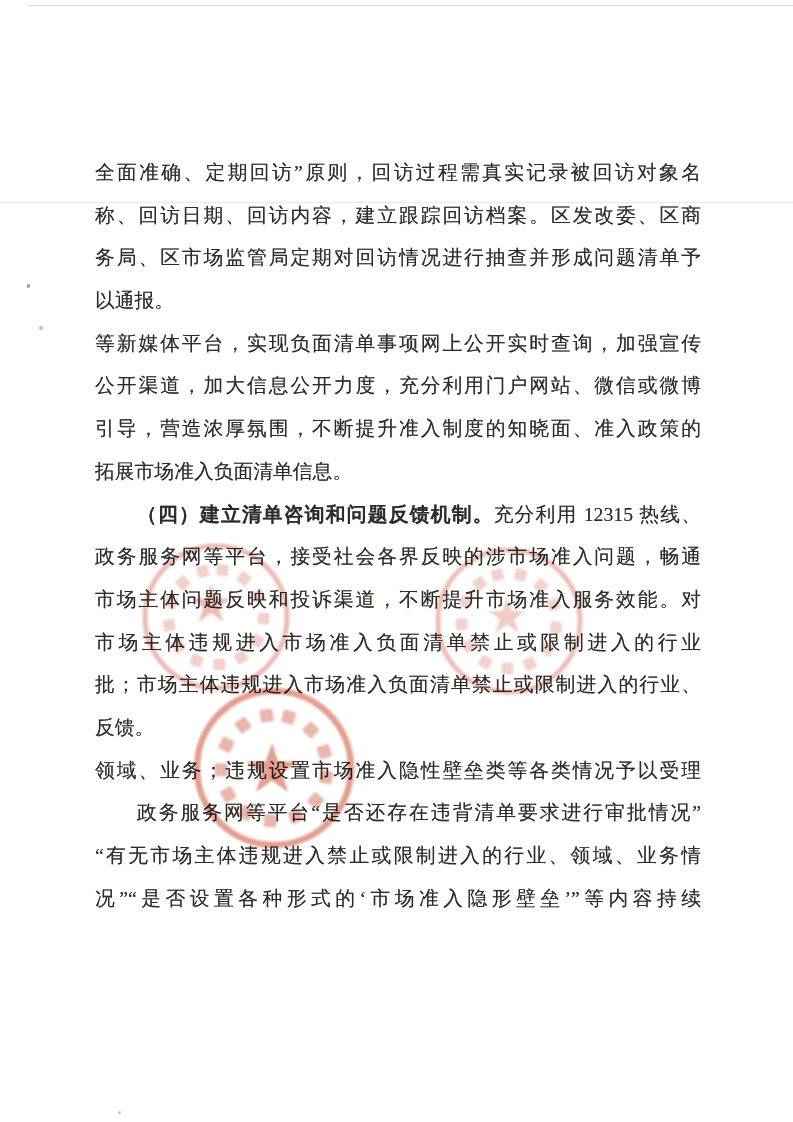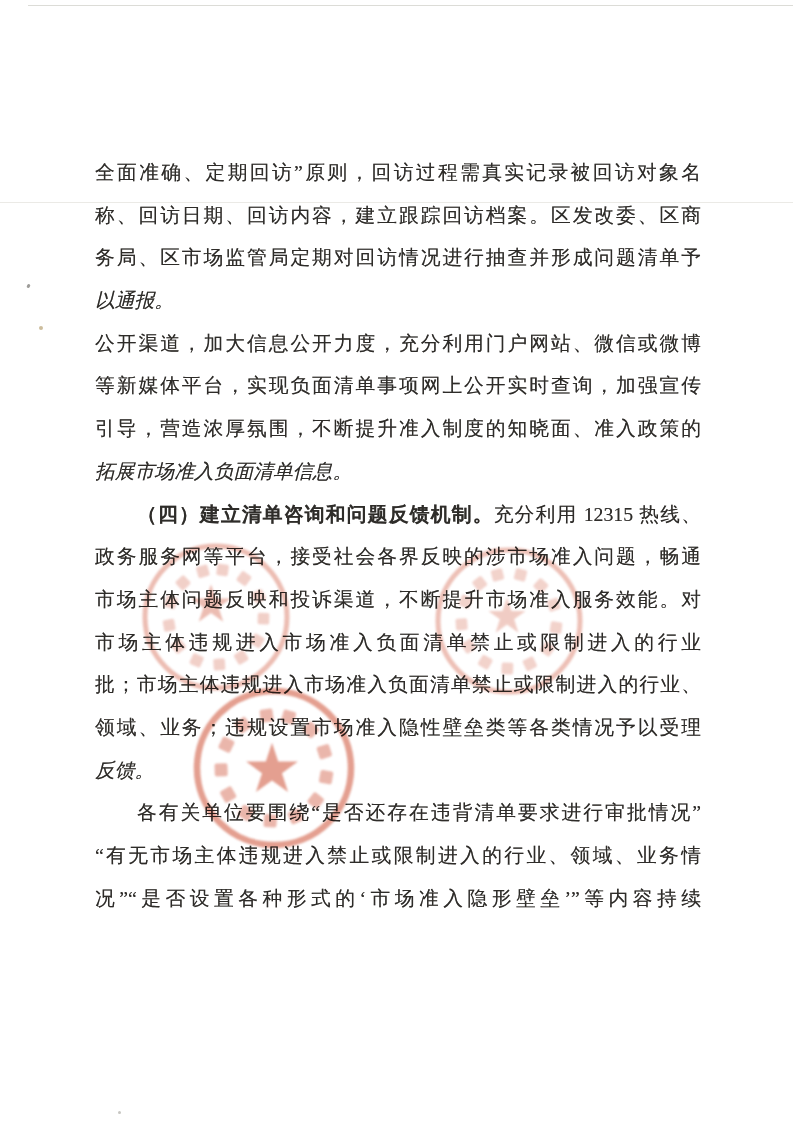--- a/index.html
+++ b/index.html
@@ -15,21 +15,21 @@
   .textblock{
     position:absolute;
     left:95px;top:151px;width:606px;
     font-size:19.8px;
     line-height:42.7px;
     color:var(--text-color,#2e2c29);
     text-shadow:0 0 .4px rgba(45,42,40,.55);
   }
   .ln{display:block;height:42.7px;}
   .j{text-align:justify;text-align-last:justify;}
-  .e{text-align:right;text-align-last:left;font-style:italic;}
+  .e{text-align:right;text-align-last:left;}
   .i{text-indent:42px;}
   .b{font-weight:700;}
   
   .seals{
     position:absolute;left:0;top:0;width:793px;height:1122px;
     mix-blend-mode:multiply;pointer-events:none;
   }
   .seal{stroke:var(--seal-color,#d05a40);fill:none;}
   .seal .ink{fill:var(--seal-color,#d05a40);stroke:none;}
   
@@ -49,32 +49,32 @@
   <div class="artifact a-line2"></div>
   <div class="artifact a-speck1"></div>
   <div class="artifact a-speck2"></div>
   <div class="artifact a-speck3"></div>
 
   <div class="textblock">
     <div class="ln j"><span>全面准确、定期回访”原则，回访过程需真实记录被回访对象名</span></div>
     <div class="ln j"><span>称、回访日期、回访内容，建立跟踪回访档案。区发改委、区商</span></div>
     <div class="ln j"><span>务局、区市场监管局定期对回访情况进行抽查并形成问题清单予</span></div>
     <div class="ln e"><span>以通报。</span></div>
+    <div class="ln j"><span>等新媒体平台，实现负面清单事项网上公开实时查询，加强宣传</span></div>
     <div class="ln j"><span>公开渠道，加大信息公开力度，充分利用门户网站、微信或微博</span></div>
-    <div class="ln j"><span>等新媒体平台，实现负面清单事项网上公开实时查询，加强宣传</span></div>
     <div class="ln j"><span>引导，营造浓厚氛围，不断提升准入制度的知晓面、准入政策的</span></div>
     <div class="ln e"><span>拓展市场准入负面清单信息。</span></div>
     <div class="ln j i"><span class="b">（四）建立清单咨询和问题反馈机制。</span><span>充分利用 12315 热线、</span></div>
     <div class="ln j"><span>政务服务网等平台，接受社会各界反映的涉市场准入问题，畅通</span></div>
     <div class="ln j"><span>市场主体问题反映和投诉渠道，不断提升市场准入服务效能。对</span></div>
     <div class="ln j"><span>市场主体违规进入市场准入负面清单禁止或限制进入的行业</span></div>
     <div class="ln j"><span>批；市场主体违规进入市场准入负面清单禁止或限制进入的行业、</span></div>
+    <div class="ln e"><span>反馈。</span></div>
     <div class="ln j"><span>领域、业务；违规设置市场准入隐性壁垒类等各类情况予以受理</span></div>
-    <div class="ln e"><span>反馈。</span></div>
-    <div class="ln j i"><span>各有关单位要围绕“是否还存在违背清单要求进行审批情况”</span></div>
+    <div class="ln j i"><span>政务服务网等平台“是否还存在违背清单要求进行审批情况”</span></div>
     <div class="ln j"><span>“有无市场主体违规进入禁止或限制进入的行业、领域、业务情</span></div>
     <div class="ln j"><span>况”“是否设置各种形式的‘市场准入隐形壁垒’”等内容持续</span></div>
   </div>
 
   <svg class="seals" viewBox="0 0 793 1122">
     <defs>
       <filter id="sb" x="-30%" y="-30%" width="160%" height="160%">
         <feGaussianBlur stdDeviation="1.2"></feGaussianBlur>
       </filter>
       <polygon id="star" points="0,-26 5.9,-8.1 24.7,-8 9.5,3.1 15.3,21 0,10 -15.3,21 -9.5,3.1 -24.7,-8 -5.9,-8.1"></polygon>

